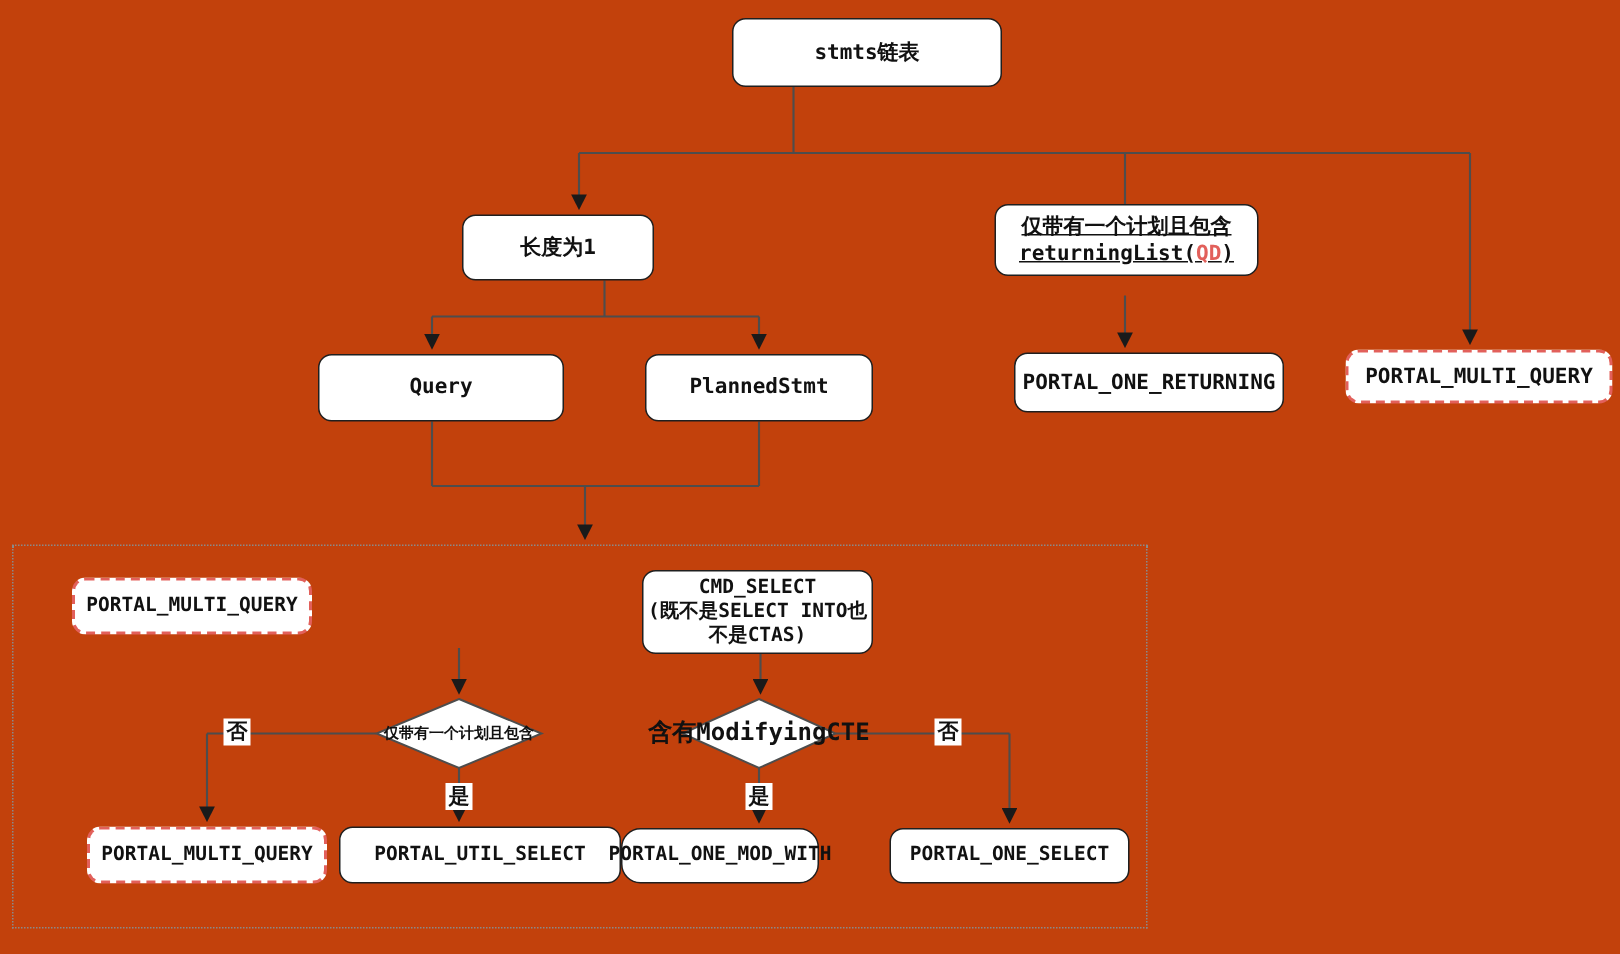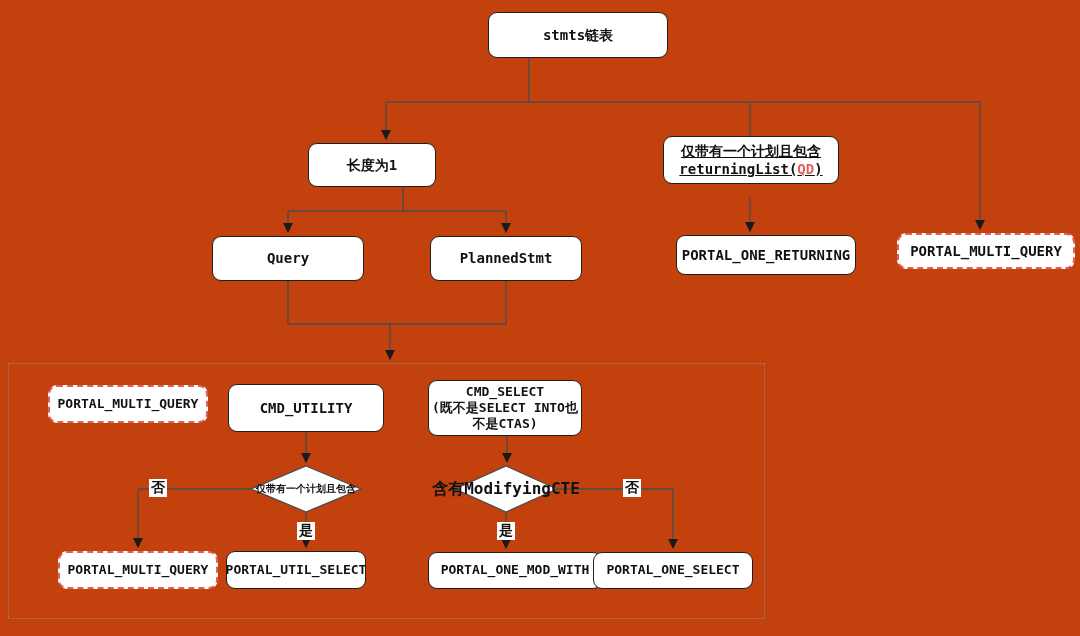--- a/index.html
+++ b/index.html
@@ -77,63 +77,60 @@
 
   <div class="box" style="left:663px;top:136px;width:176px;height:48px;text-decoration:underline;">
     <span>仅带有一个计划且包含</span>
     <span><span>returningList(</span><span class="red-text">QD</span><span>)</span></span>
   </div>
 
   <div class="box dashed-red" style="left:897px;top:233px;width:178px;height:36px;">
     <span>PORTAL_MULTI_QUERY</span>
   </div>
 
-  <div class="box" style="left:212px;top:236px;width:152px;height:45px;">
+  <div class="box" style="left:212px;top:236px;width:164px;height:45px;">
     <span>Query</span>
   </div>
 
   <div class="box" style="left:430px;top:236px;width:152px;height:45px;">
     <span>PlannedStmt</span>
   </div>
 
   <div class="box" style="left:676px;top:235px;width:180px;height:40px;">
     <span>PORTAL_ONE_RETURNING</span>
   </div>
 
   <div class="box dashed-red" style="left:48px;top:385px;width:160px;height:38px;">
     <span class="small">PORTAL_MULTI_QUERY</span>
   </div>
 
-  <div class="box" style="left:228px;top:384px;width:156px;height:48px;">
-    <span>CMD_UTILITY</span>
-  </div>
 
   <div class="box" style="left:428px;top:380px;width:154px;height:56px;line-height:1.25;">
     <span class="small">CMD_SELECT</span>
     <span class="small">(既不是SELECT INTO也</span>
     <span class="small">不是CTAS)</span>
   </div>
 
   <div class="d-label" style="left:306px;top:489px;font-size:10px;">仅带有一个计划且包含</div>
   <div class="d-label" style="left:506px;top:489px;font-size:16px;">含有ModifyingCTE</div>
 
   <div class="edge-label" style="left:158px;top:488px;">否</div>
   <div class="edge-label" style="left:306px;top:531px;">是</div>
   <div class="edge-label" style="left:506px;top:531px;">是</div>
   <div class="edge-label" style="left:632px;top:488px;">否</div>
 
   <div class="box dashed-red" style="left:58px;top:551px;width:160px;height:38px;">
     <span class="small">PORTAL_MULTI_QUERY</span>
   </div>
 
-  <div class="box" style="left:226px;top:551px;width:140px;height:38px;">
+  <div class="box" style="left:226px;top:551px;width:188px;height:38px;">
     <span class="small">PORTAL_UTIL_SELECT</span>
   </div>
 
-  <div class="box" style="left:428px;top:552px;width:174px;height:37px;">
+  <div class="box" style="left:414px;top:552px;width:132px;height:37px;border-radius:13px;">
     <span class="small">PORTAL_ONE_MOD_WITH</span>
   </div>
 
   <div class="box" style="left:593px;top:552px;width:160px;height:37px;">
     <span class="small">PORTAL_ONE_SELECT</span>
   </div>
 
 </div>
 
 </body></html>

